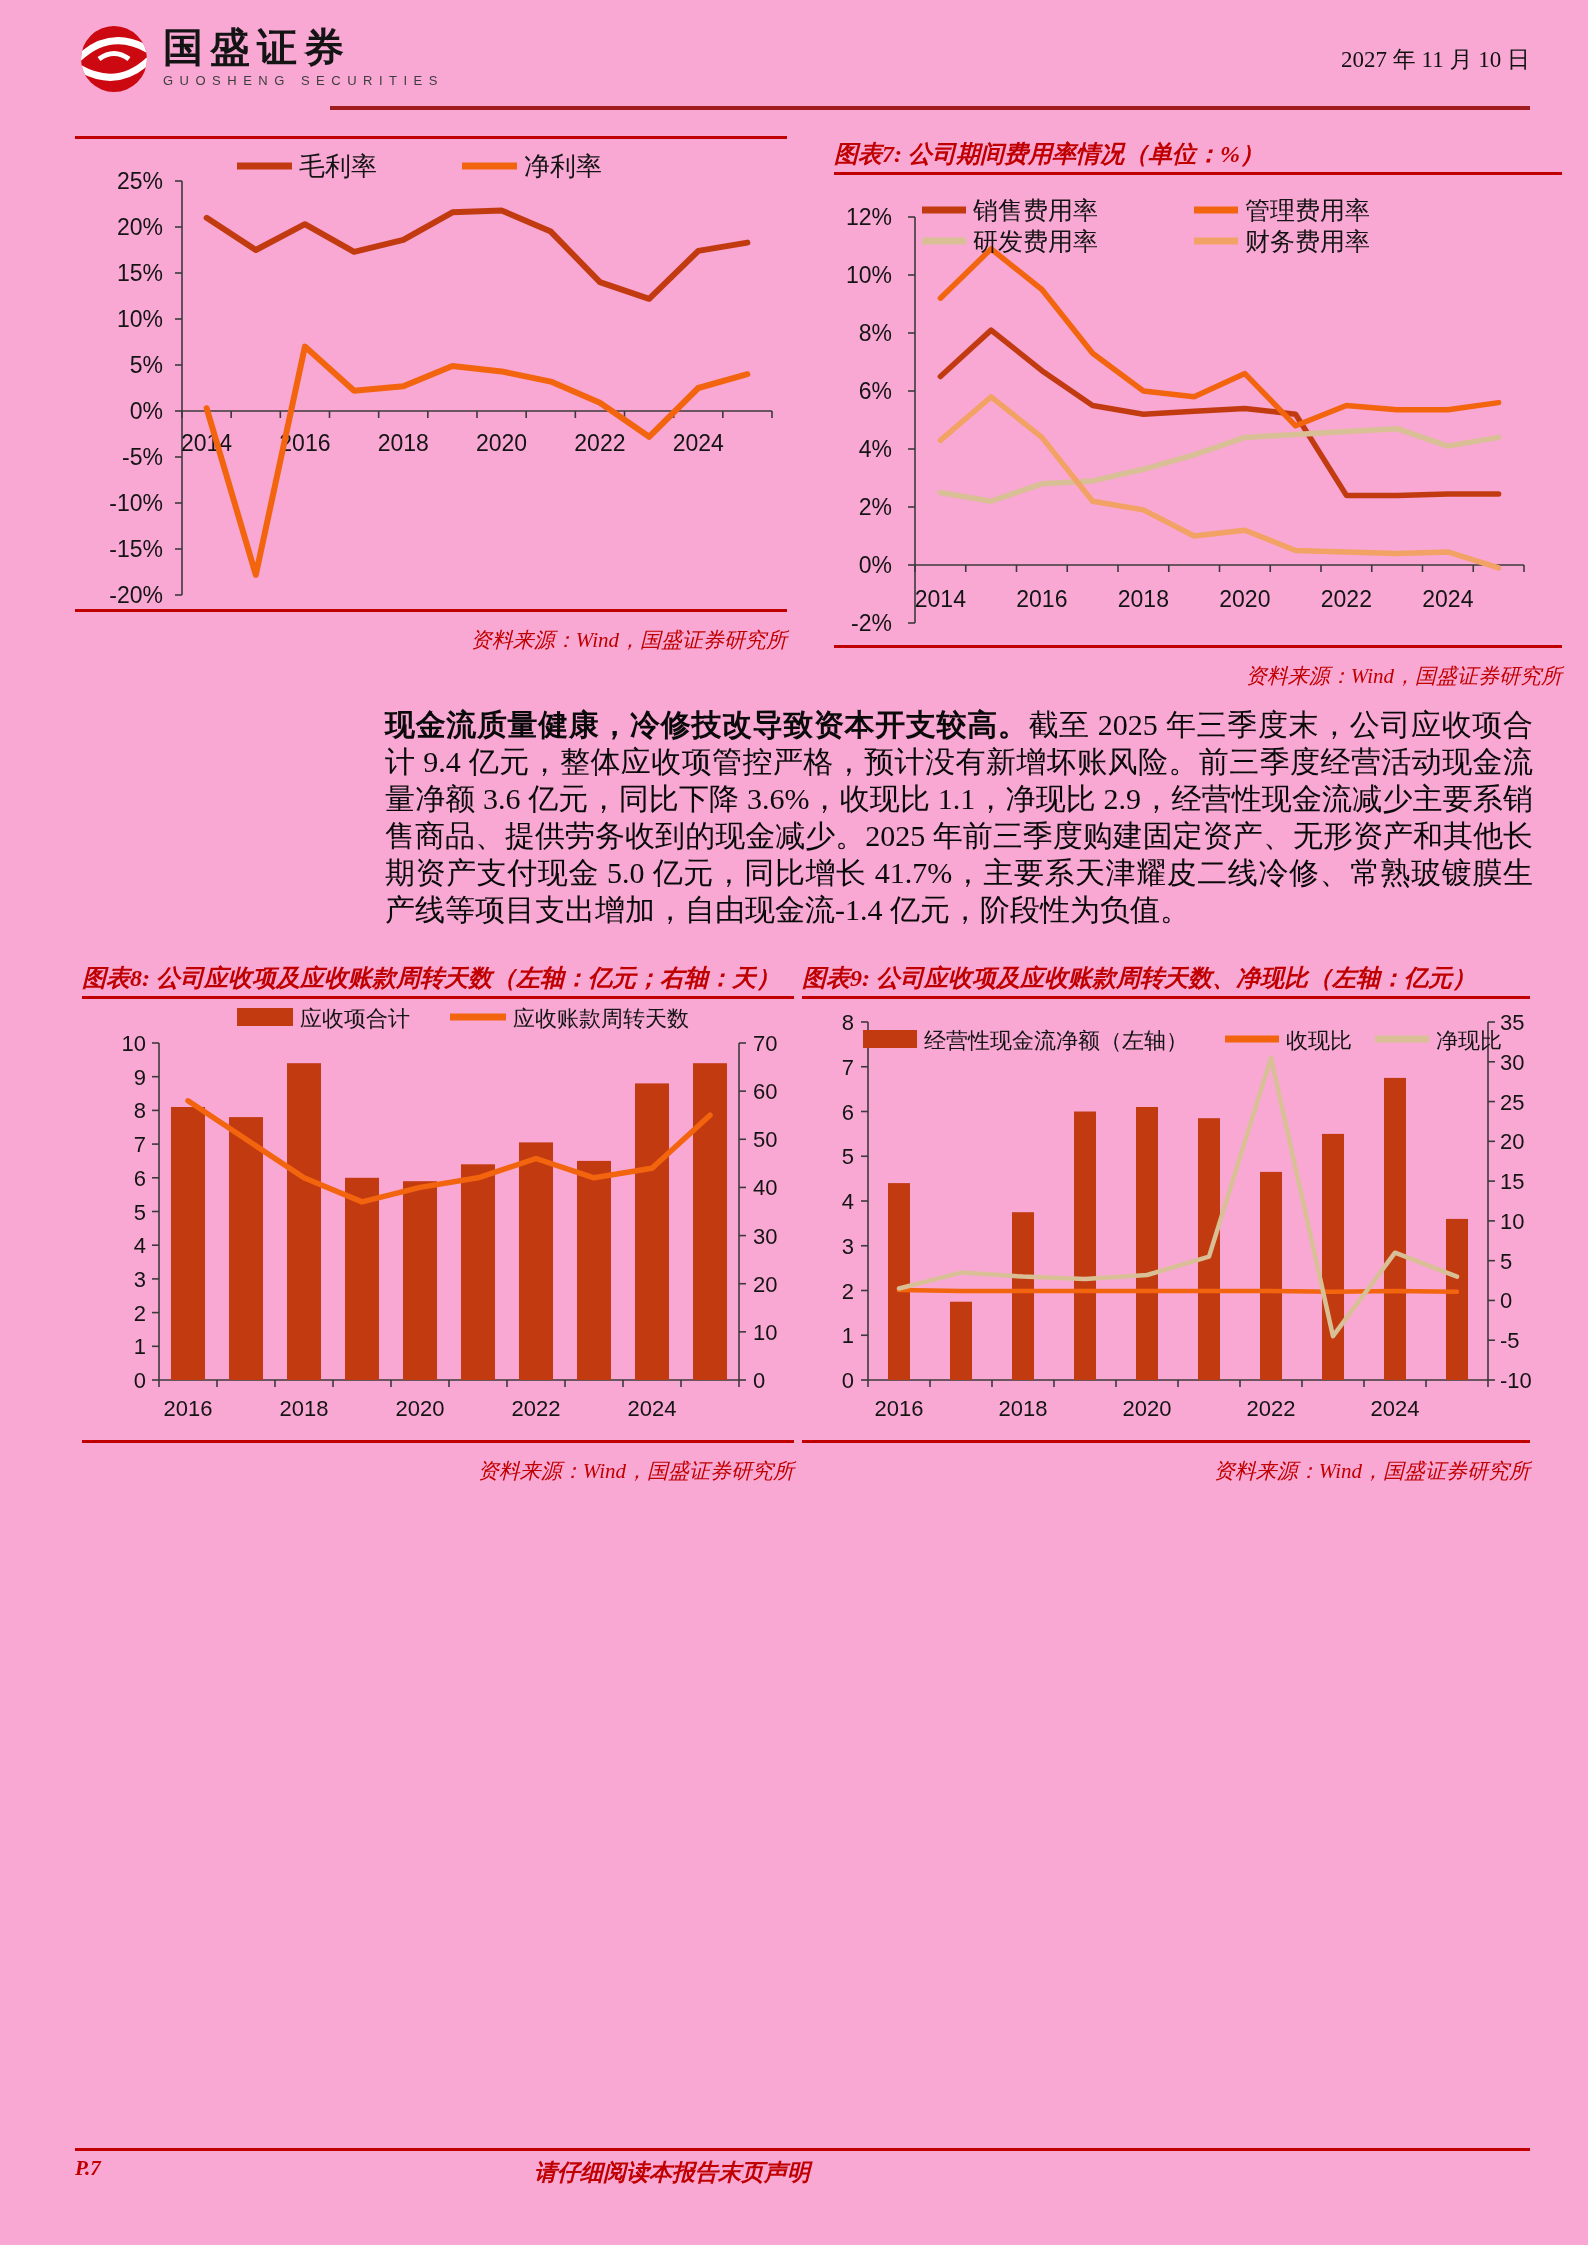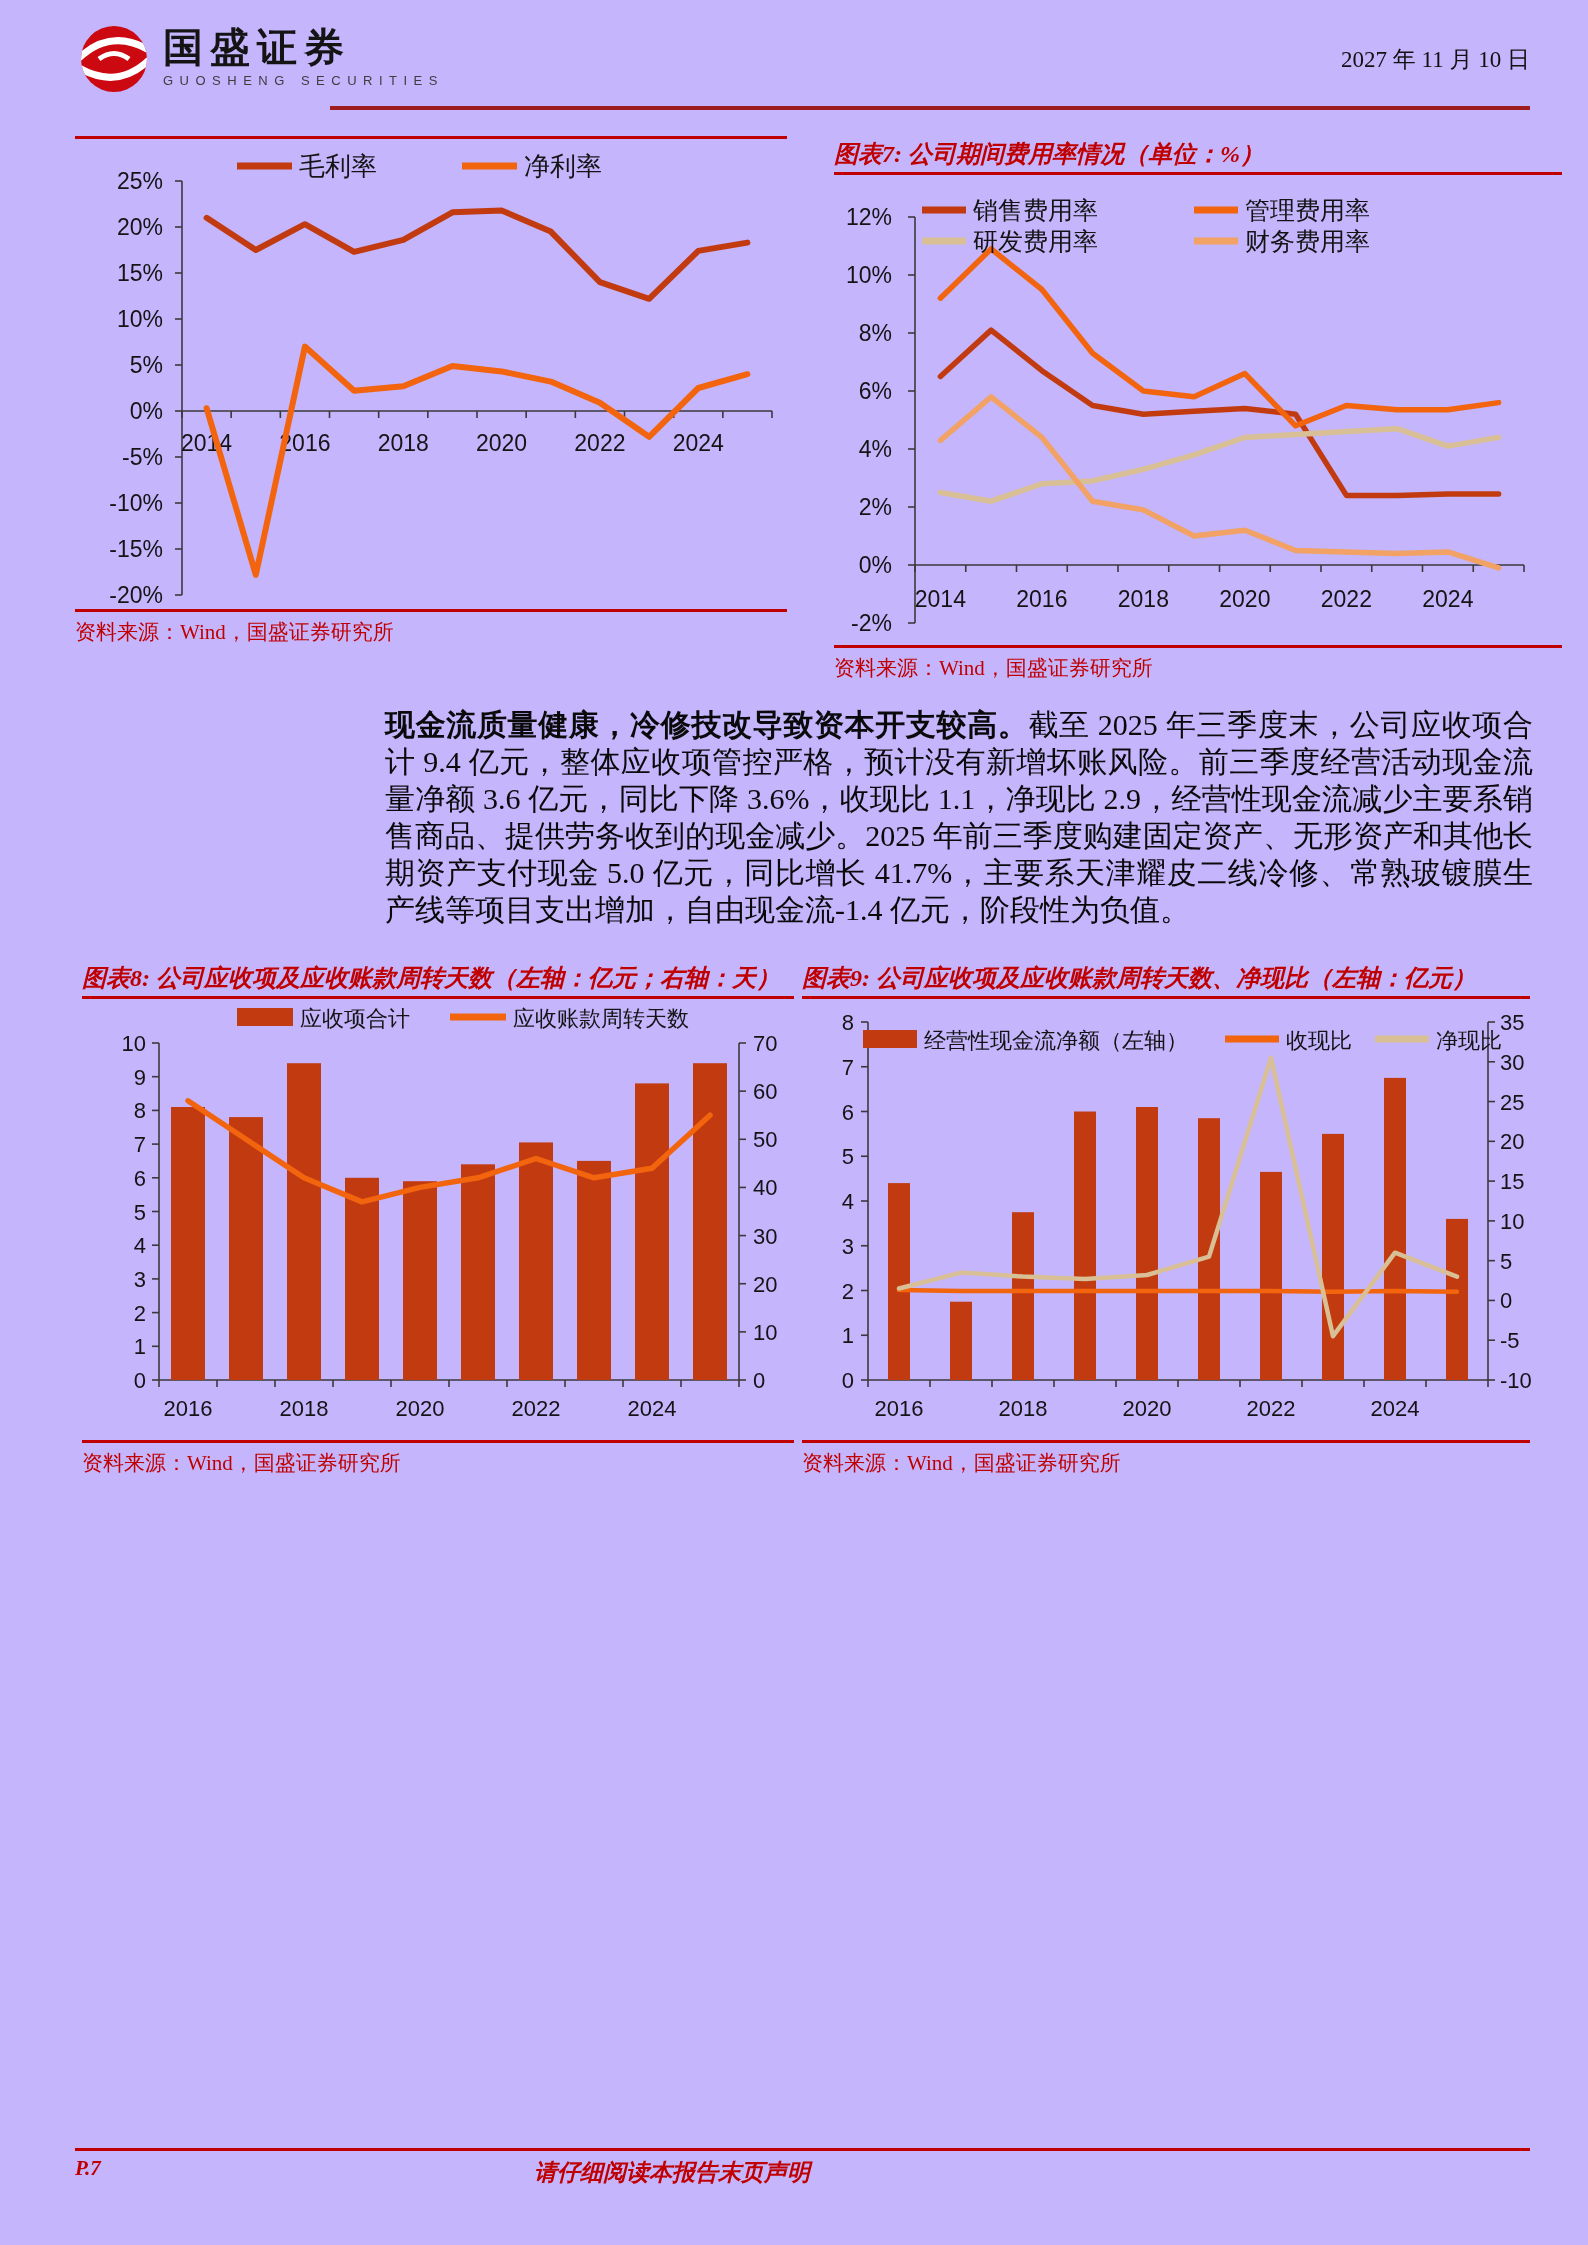--- a/index.html
+++ b/index.html
@@ -1,32 +1,32 @@
 <!DOCTYPE html>
 <html style="--dark_red: #C23B10; --orange: #F2640E; --tan: #D9BF95; --light_orange: #F2A264; --title_red: #C00000; --header_rule_red: #9F1D1F; --logo_red: #CC0810; --axis_gray: #3A3A3A;"><head>
 <meta charset="utf-8">
 <style>
   html,body{margin:0;padding:0;background:#888;}
-  .page{position:relative;width:1588px;height:2245px;background:#c4b5fd;margin:0 auto;
+  .page{position:relative;width:1588px;height:2245px;background:#f9a8d4;margin:0 auto;
         font-family:"Liberation Serif","DejaVu Serif",serif;overflow:hidden;}
   
   .logo-wrap{position:absolute;left:75px;top:20px;display:flex;align-items:flex-start;}
   .logo-mark{width:78px;height:78px;}
   .logo-text{margin-left:10px;padding-top:6px;}
   .logo-cn{font-size:40px;font-weight:900;letter-spacing:7px;color:#141414;line-height:44px;font-family:"Liberation Serif",serif;}
   .logo-en{font-size:13px;letter-spacing:6.5px;color:#3d3d3d;margin-top:3px;font-family:"Liberation Sans",sans-serif;}
   .header-date{position:absolute;right:58px;top:44px;font-size:23px;color:#111;}
   .header-rule{position:absolute;left:330px;top:106px;width:1200px;height:4px;background:var(--header_rule_red);}
   
   .fig{position:absolute;}
   .fig-title{font-size:24px;font-weight:600;font-style:italic;color:var(--title_red);
              line-height:36px;height:36px;white-space:nowrap;}
   .fig-rule{height:3px;background:var(--title_red);}
   .fig svg{display:block;overflow:visible;font-family:"Liberation Sans","DejaVu Sans",sans-serif;}
-  .fig-source{font-size:21px;color:var(--title_red);padding-top:6px;white-space:nowrap;}
+  .fig-source{font-size:21px;font-style:italic;color:var(--title_red);padding-top:14px;white-space:nowrap;text-align:right;}
   
   .para{position:absolute;left:385px;top:706px;width:1148px;font-size:30px;line-height:37px;
         text-align:justify;color:#0a0a0a;}
   .para b{font-weight:700;}
   
   .footer-rule{position:absolute;left:75px;top:2148px;width:1455px;height:3px;background:var(--title_red);}
   .footer-page{position:absolute;left:75px;top:2156px;font-size:21px;font-weight:700;font-style:italic;color:var(--title_red);}
   .footer-disclaimer{position:absolute;left:310px;top:2157px;width:500px;text-align:right;
         font-size:23px;font-weight:700;font-style:italic;color:var(--title_red);}
 </style>

